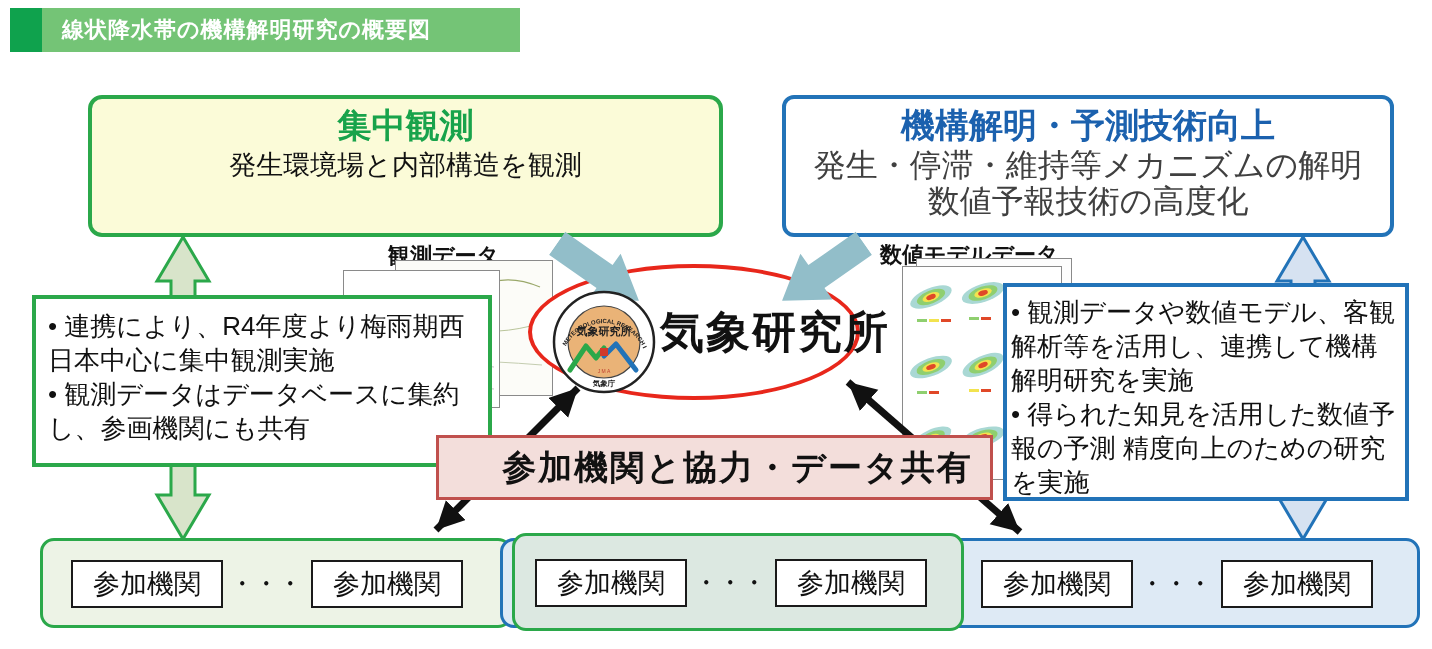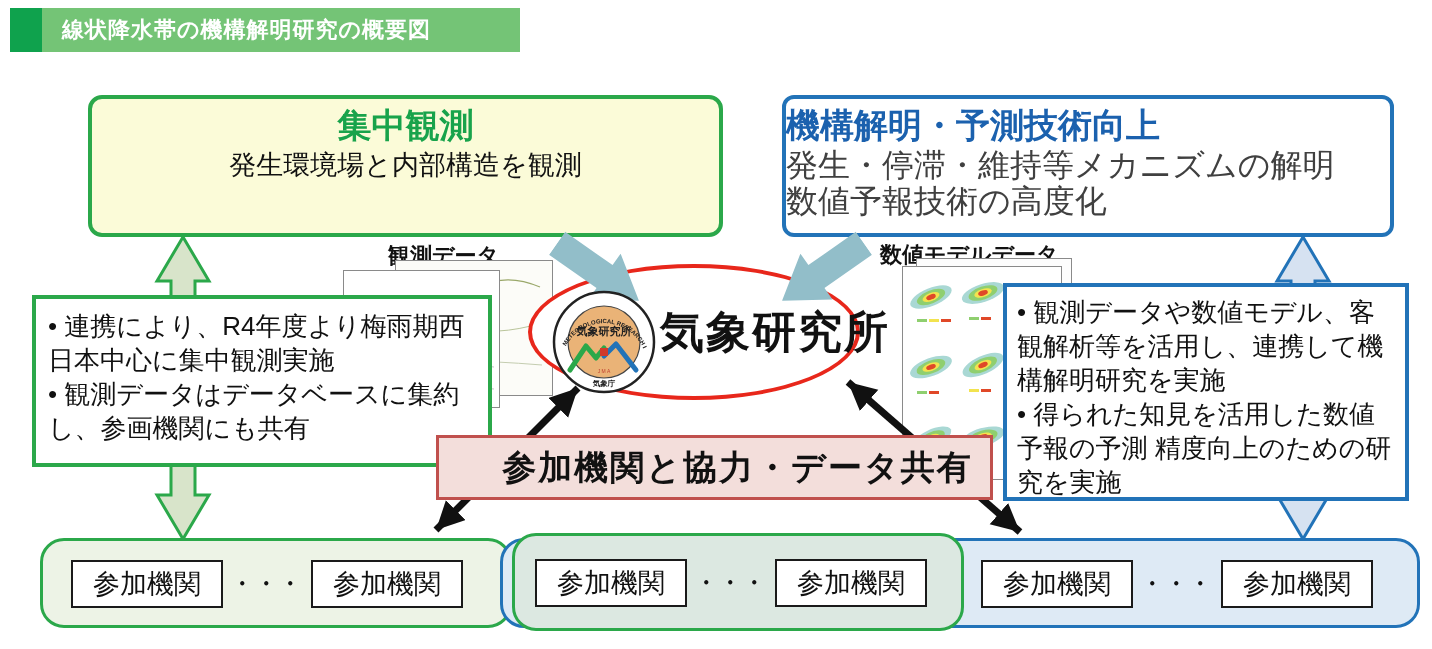--- a/index.html
+++ b/index.html
@@ -11,34 +11,34 @@
   .hdr-sq { position:absolute; left:10px; top:8px; width:32px; height:44px; background:#0fa24d; z-index:2; }
   .hdr-bar { position:absolute; left:42px; top:8px; width:478px; height:44px; background:#74c476; color:#fff;
              font-size:22px; font-weight:bold; line-height:44px; padding-left:20px; letter-spacing:1px; z-index:2; }
 
   
   .box-obs { position:absolute; left:88px; top:95px; width:635px; height:142px; background:#fbfbd8;
              border:4px solid #2ba84a; border-radius:14px; text-align:center; z-index:2; padding-top:4px; }
   .box-obs .t { color:#18a34b; font-size:34px; font-weight:bold; line-height:44px; }
   .box-obs .l { color:#111; font-size:27px; line-height:36px; }
   .box-mech { position:absolute; left:782px; top:95px; width:612px; height:142px; background:#fff;
-              border:4px solid #2273b8; border-radius:12px; text-align:left; z-index:2; padding-top:4px; }
+              border:4px solid #2273b8; border-radius:12px; text-align:center; z-index:2; padding-top:4px; }
   .box-mech .t { color:#1b61ae; font-size:34px; font-weight:bold; line-height:44px; }
   .box-mech .l { color:#404040; font-size:32px; line-height:36px; }
 
   
   .varrow { position:absolute; top:235px; width:64px; height:306px; z-index:1; }
   .varrow.green { left:151px; }
   .varrow.blue  { left:1271px; }
 
   
   .notes-left { position:absolute; left:32px; top:295px; width:460px; height:172px; background:#fff;
                 border:4px solid #2ba84a; padding:10px 12px; z-index:3; }
   .notes-right { position:absolute; left:1003px; top:283px; width:406px; height:218px; background:#fff;
-                 border:4px solid #2273b8; padding:8px 10px; z-index:3; }
+                 border:4px solid #2273b8; padding:8px 4px; z-index:3; }
   .notes-left p, .notes-right p { color:#111; font-size:26px; line-height:34px; }
 
   
   .lbl { position:absolute; color:#111; font-size:22px; font-weight:bold; z-index:2; }
   .lbl-obs { left:388px; top:241px; }
   .lbl-model { left:880px; top:240px; }
 
   
   .thumb { position:absolute; background:#fff; border:1.5px solid #8a8a8a; z-index:2; }
   .map-back { left:395px; top:260px; width:158px; height:136px; background:#fcfcf8; }
@@ -60,21 +60,21 @@
 
   
   .overlay { position:absolute; left:0; top:0; z-index:4; }
 
   
   .coop { position:absolute; left:436px; top:435px; width:557px; height:65px; background:#f3dedb;
           border:3px solid #c0504d; color:#111; font-size:34px; font-weight:bold; text-align:center;
           line-height:58px; letter-spacing:2px; z-index:5;padding-left:46px; }
 
   
-  .grp { position:absolute; border-radius:24px; }
+  .grp { position:absolute; border-radius:14px; }
   .grp-left  { left:40px;  top:538px; width:472px; height:90px; background:#edf3e6; border:3.5px solid #2ba84a; z-index:3; }
   .grp-blue  { left:500px; top:538px; width:920px; height:90px; background:#deeaf5; border:3.5px solid #2273b8; z-index:3; }
   .grp-mid   { left:512px; top:533px; width:452px; height:98px; background:#dce8e1; border:3.5px solid #2ba84a; z-index:4; }
   .prow { position:absolute; top:19px; left:0; display:flex; align-items:center; }
   .grp-left  .prow { padding-left:28px; }
   .grp-mid   .prow { padding-left:20px; top:23px; }
   .grp-blue  .prow { padding-left:478px; }
   .pbox { width:152px; height:48px; background:#fff; border:2px solid #1a1a1a; color:#111;
           font-size:27px; text-align:center; line-height:44px; flex:0 0 auto; }
   .dots { width:88px; text-align:center; font-size:22px; font-weight:bold; color:#111; flex:0 0 auto; letter-spacing:2px; }

